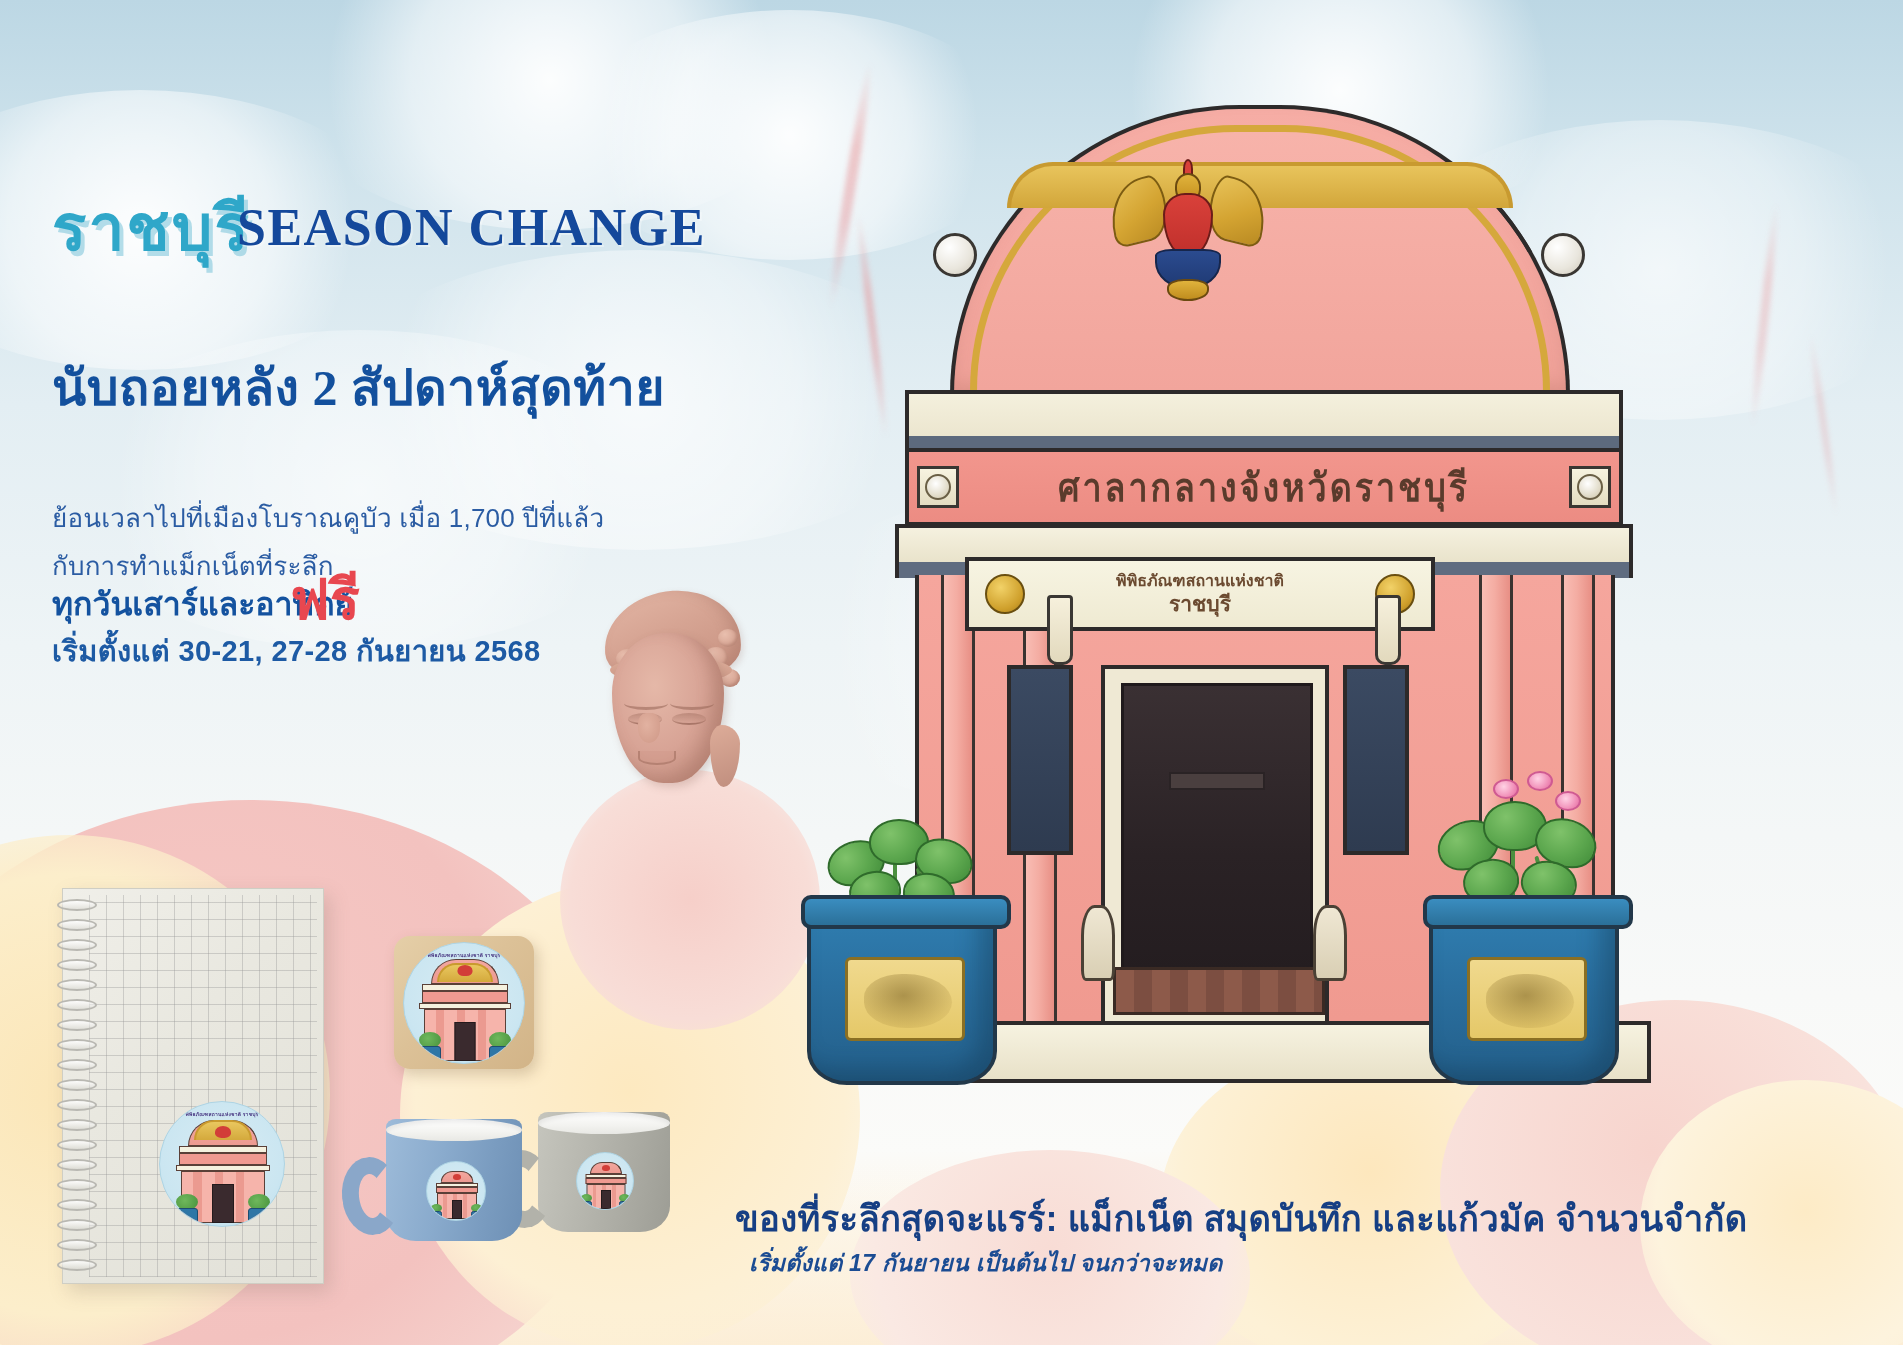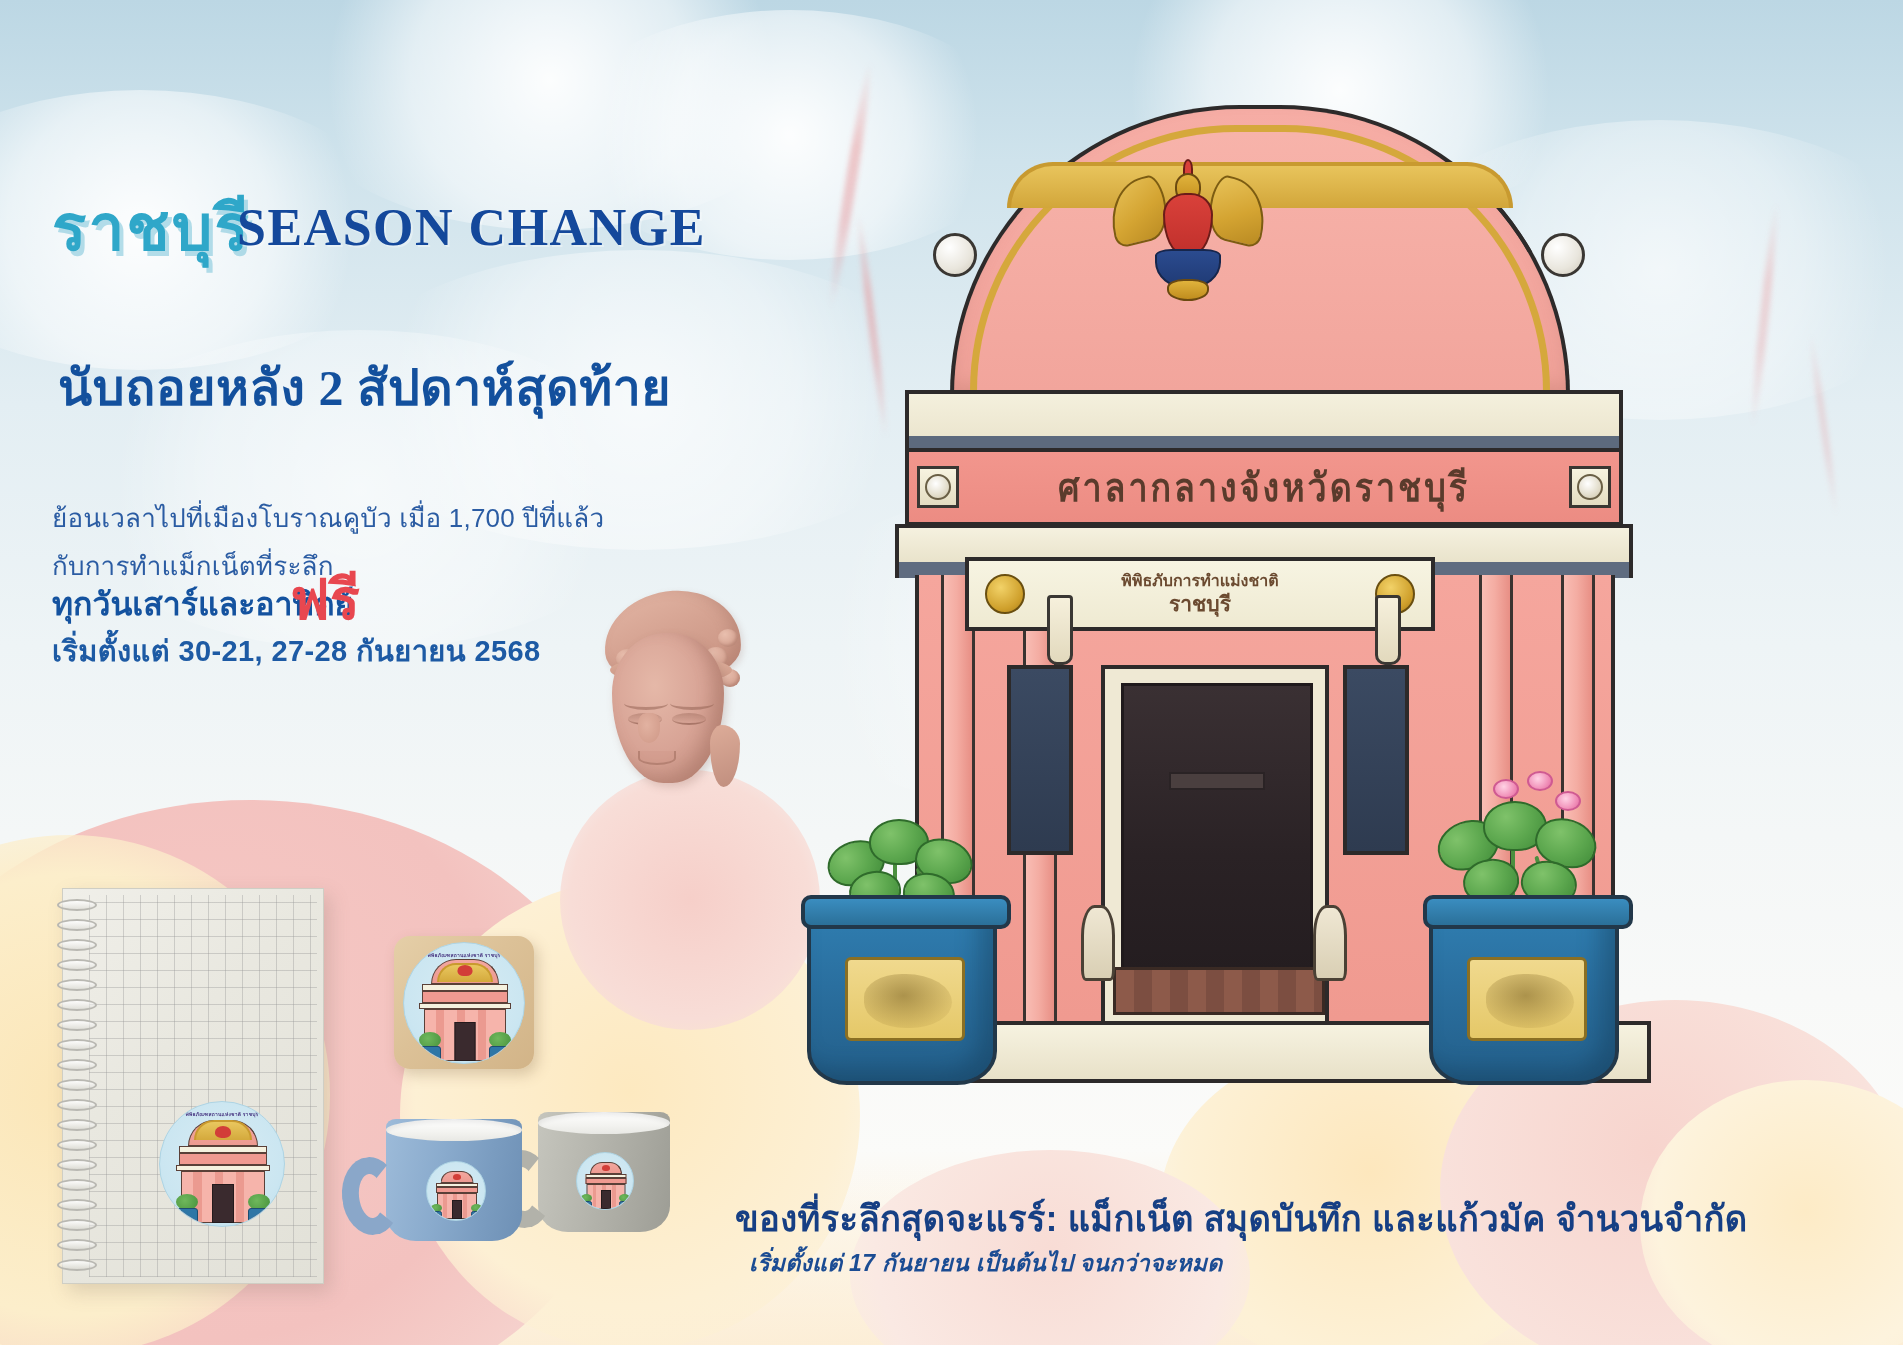--- a/index.html
+++ b/index.html
@@ -75,21 +75,21 @@
   }
   .sub-en {
     position:absolute; left:185px; top:22px;
     font-family:"Liberation Serif", serif;
     font-size:52px; font-weight:700; letter-spacing:1.5px;
     color:#14489b; white-space:nowrap;
     text-shadow:2px 2px 0 rgba(255,255,255,.35);
   }
 
   .countdown {
-    position:absolute; left:58px; top:348px;
+    position:absolute; left:52px; top:348px;
     font-family:"Liberation Serif", serif;
     font-size:50px; font-weight:700; color:#13509d;
     letter-spacing:.5px; white-space:nowrap;
   }
   .activity {
     position:absolute; left:52px; top:437px;
     font-size:35px; font-weight:700; color:#14529f;
     letter-spacing:.3px; white-space:nowrap;
   }
   .body1 {
@@ -590,21 +590,21 @@
     <div class="bld-body">
       <div class="pillar p1"></div>
       <div class="pillar p2"></div>
       <div class="pillar p3"></div>
       <div class="pillar p4"></div>
     </div>
 
     <div class="subsign">
       <div class="seal"></div>
       <div class="st">
-        <span>พิพิธภับการทำแม่งชาติ</span>
+        <span>พิพิธภัณฑสถานแห่งชาติ</span>
         <span class="l2">ราชบุรี</span>
       </div>
       <div class="seal"></div>
     </div>
 
     <div class="window w1"></div>
     <div class="window w2"></div>
     <div class="lamp l1"></div>
     <div class="lamp l2"></div>
 

